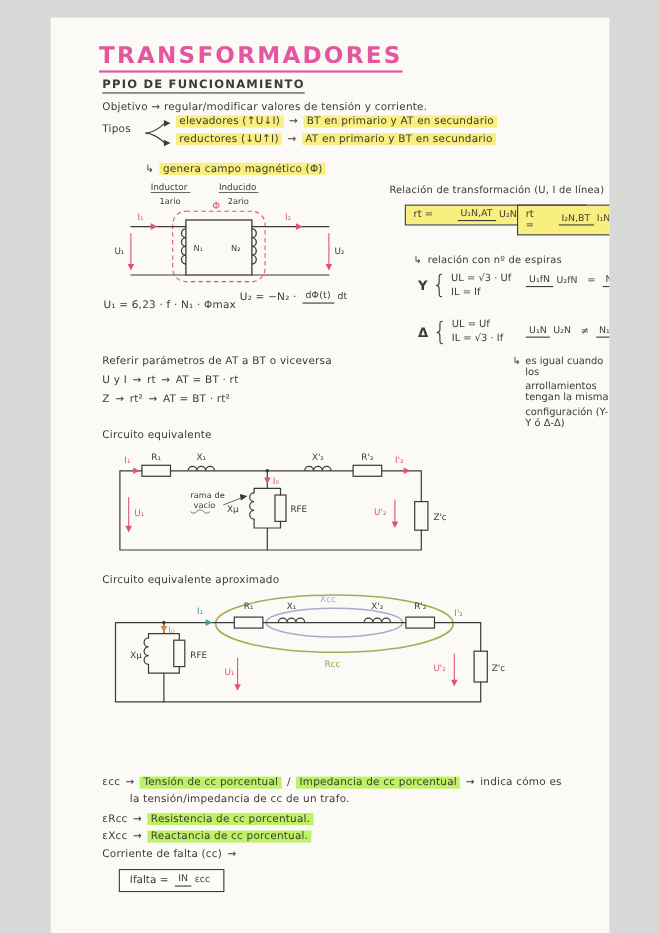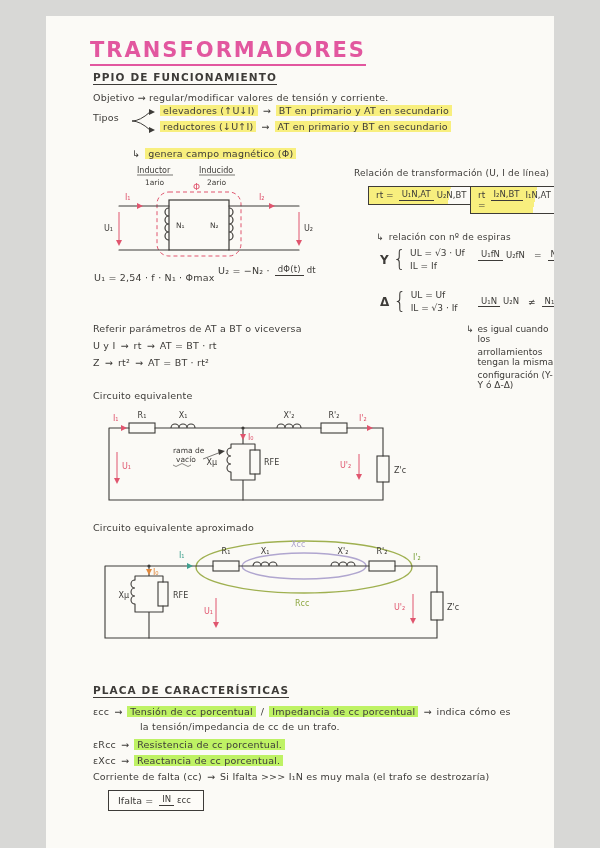--- a/index.html
+++ b/index.html
@@ -23,21 +23,21 @@
     position:absolute; display:flex; align-items:baseline; gap:5px;
     font-size:9.5px; white-space:nowrap; letter-spacing:0.2px;
   }
   .linec { align-items:center; }
   .hl-y { background:#f8ef7e; padding:0 3px; }
   .hl-p { background:#bef264; padding:0 3px; }
   .frac { display:inline-flex; align-items:center; line-height:1.15; font-size:8.5px; }
   .frac .num { border-bottom:1px solid #3d3b38; padding:0 3px; }
   .frac .den { padding:0 3px; }
   .rtbox {
-    position:absolute; display:flex; align-items:flex-start; gap:5px;
+    position:absolute; display:flex; align-items:center; gap:22px;
     border:1.2px solid #3d3b38; padding:3px 7px; font-size:9px;
     background:linear-gradient(100deg,#f8ef7e 0 62%, rgba(248,239,126,0) 62%);
   }
   .conn { position:absolute; display:flex; align-items:center; gap:4px; font-size:9px; }
   .conn .clabel { font-size:12px; font-weight:bold; }
   .conn .brace { font-size:21px; font-weight:300; line-height:1; transform:scaleY(1.1); }
   .stack { display:flex; flex-direction:column; gap:3px; }
   .fraceq { position:absolute; display:flex; align-items:center; gap:6px; font-size:9px; }
   .notecol { position:absolute; display:flex; gap:4px; font-size:9px; align-items:flex-start; }
   .box-formula {
@@ -114,21 +114,21 @@
       <polygon points="36,41 36,47 42,44" fill="#e0556e"></polygon>
       <text x="158" y="38" font-size="8" fill="#e0556e">I₂</text>
       <polygon points="168,41 168,47 174,44" fill="#e0556e"></polygon>
       <line x1="198" y1="50" x2="198" y2="80" stroke="#e0556e"></line>
       <polygon points="195,78 201,78 198,84" fill="#e0556e"></polygon>
       <text x="203" y="69" font-size="8" fill="#3d3b38">U₂</text>
     </g>
   </svg>
 
   <div class="line" style="left:48px; top:256px;">
-    <span>U₁ = 2,54 · f · N₁ · Φmax</span>
+    <span>U₁ = 6,23 · f · N₁ · Φmax</span>
   </div>
   <div class="line linec" style="left:172px; top:249px;">
     <span>U₂ = −N₂ ·</span>
     <span class="frac">
       <span class="num">dΦ(t)</span>
       <span class="den">dt</span>
     </span>
   </div>
 
   <div class="line" style="left:308px; top:152px; font-size:9px;">
@@ -318,50 +318,48 @@
     <g>
       <line x1="125" y1="62" x2="125" y2="88" stroke="#e0556e"></line>
       <polygon points="122,86 128,86 125,92" fill="#e0556e"></polygon>
       <text x="113" y="78" font-size="8" fill="#e0556e">U₁</text>
       <line x1="322" y1="58" x2="322" y2="84" stroke="#e0556e"></line>
       <polygon points="319,82 325,82 322,88" fill="#e0556e"></polygon>
       <text x="303" y="74" font-size="8" fill="#e0556e">U'₂</text>
     </g>
   </svg>
 
-  <div class="heading" style="left:47px; top:668px;">PLACA DE CARACTERÍSTICAS</div>
 
   <div class="line" style="left:47px; top:690px;">
     <span>εcc</span>
     <span>→</span>
     <span class="hl-p">Tensión de cc porcentual</span>
     <span>/</span>
     <span class="hl-p">Impedancia de cc porcentual</span>
     <span>→</span>
     <span>indica cómo es</span>
   </div>
-  <div class="line" style="left:94px; top:705px;text-align:center;">
+  <div class="line" style="left:72px; top:705px;text-align:center;">
     <span>la tensión/impedancia de cc de un trafo.</span>
   </div>
 
   <div class="line" style="left:47px; top:723px;">
     <span>εRcc</span>
     <span>→</span>
     <span class="hl-p">Resistencia de cc porcentual.</span>
   </div>
   <div class="line" style="left:47px; top:739px;">
     <span>εXcc</span>
     <span>→</span>
     <span class="hl-p">Reactancia de cc porcentual.</span>
   </div>
 
   <div class="line" style="left:47px; top:755px;text-align:right;">
     <span>Corriente de falta (cc)</span>
     <span>→</span>
-    <span>Si Ifalta &gt;&gt;&gt; I₁N es muy mala  (el trafo se destrozaría)</span>
   </div>
 
   <div class="box-formula" style="left:62px; top:774px;">
     <span>Ifalta =</span>
     <span class="frac">
       <span class="num">IN</span>
       <span class="den">εcc</span>
     </span>
   </div>
 

